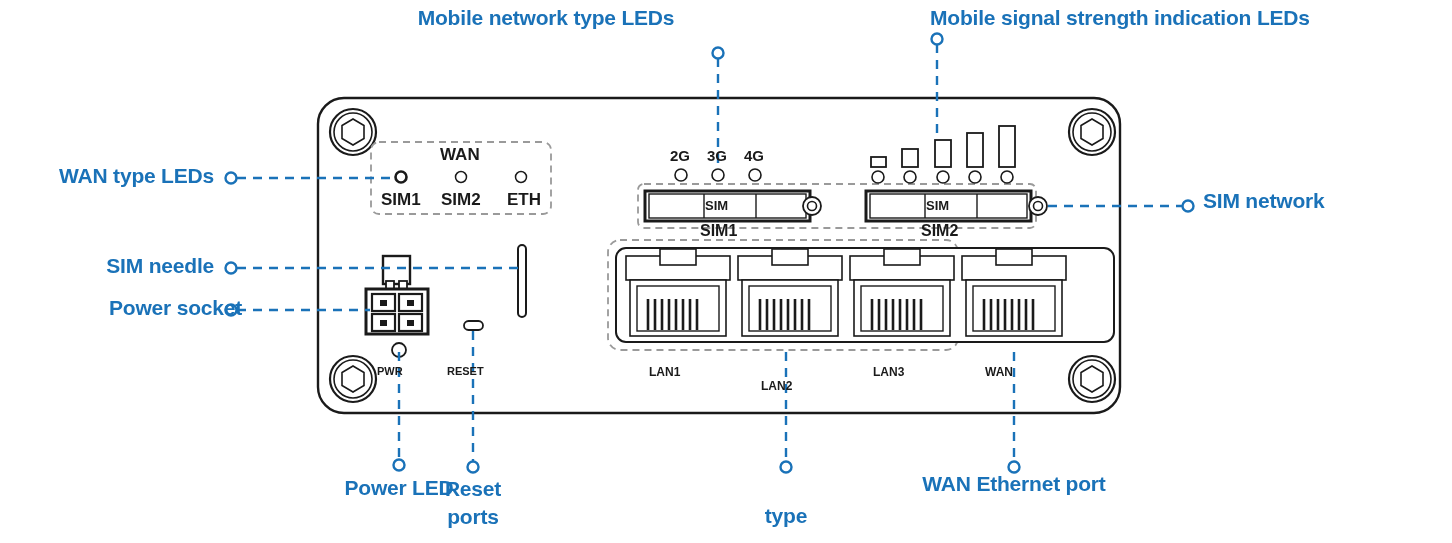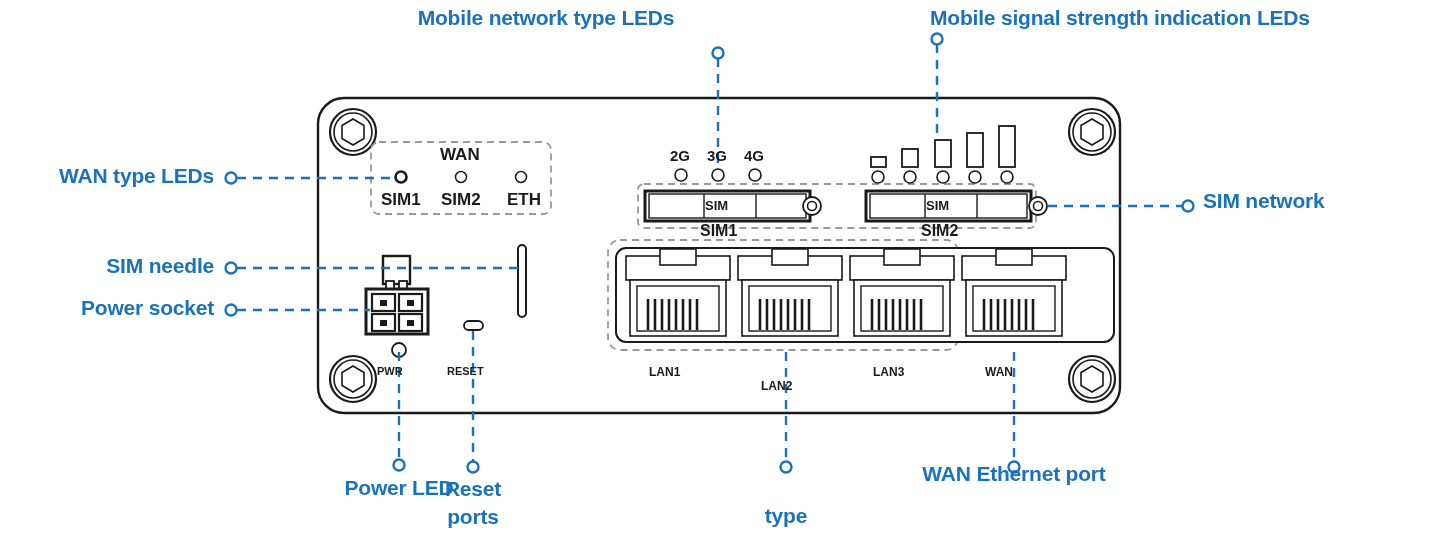--- a/index.html
+++ b/index.html
@@ -306,26 +306,26 @@
   <div class="panel-text t-pwr" style="left:447px; top:365px;">RESET</div>
 
   <div class="callout-label center-align" style="left:366px; top:7px; width:360px;">Mobile network type LEDs</div>
 
   <div class="callout-label" style="left:930px; top:7px;">Mobile signal strength indication LEDs</div>
 
   <div class="callout-label right-align" style="left:0px; top:165px; width:214px;">WAN type LEDs</div>
 
   <div class="callout-label right-align" style="left:0px; top:255px; width:214px;">SIM needle</div>
 
-  <div class="callout-label right-align" style="left:0px; top:297px; width:214px;">Power socket</div>
+  <div class="callout-label right-align" style="left:0px; top:297px; width:214px;padding-left:28px;">Power socket</div>
 
   <div class="callout-label" style="left:1203px; top:190px;">SIM network</div>
 
   <div class="callout-label center-align" style="left:259px; top:477px; width:280px;">Power LED</div>
 
   <div class="callout-label center-align" style="left:393px; top:478px; width:160px;">Reset</div>
   <div class="callout-label center-align" style="left:393px; top:506px; width:160px;">ports</div>
 
   <div class="callout-label center-align" style="left:616px; top:505px; width:340px;">type</div>
 
-  <div class="callout-label center-align" style="left:854px; top:463px; width:320px;">WAN Ethernet port</div>
+  <div class="callout-label center-align" style="left:854px; top:473px; width:320px;">WAN Ethernet port</div>
 
 </div>
 
 </body></html>

